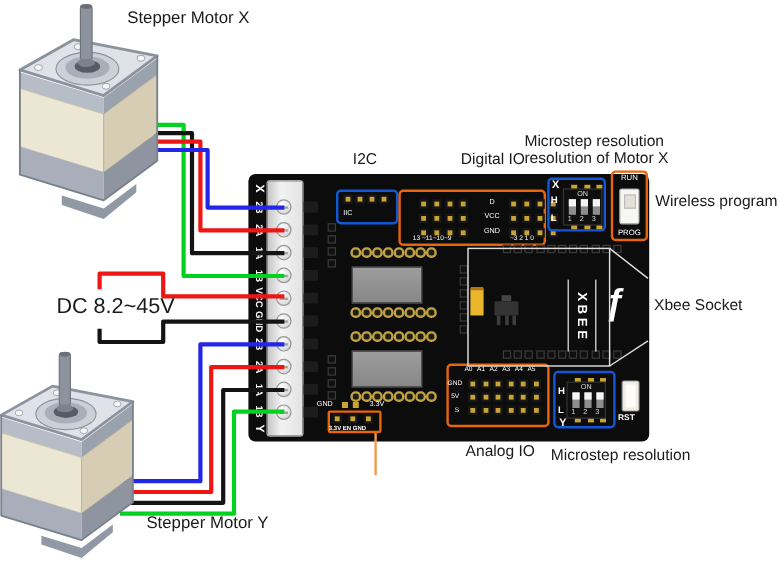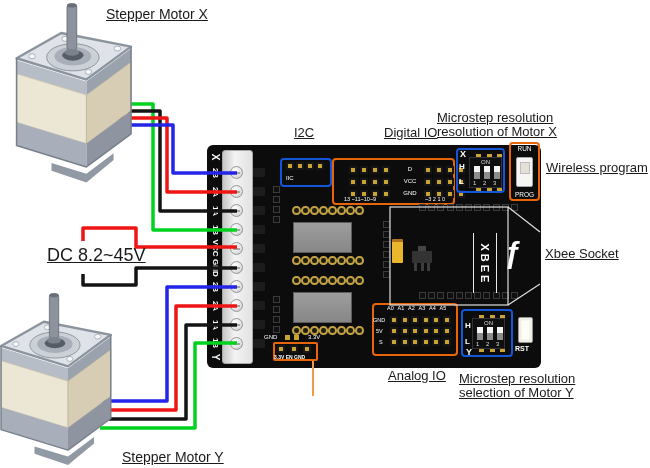--- a/index.html
+++ b/index.html
@@ -1,18 +1,18 @@
 <!DOCTYPE html>
 <html><head>
 <meta charset="utf-8">
 <style>
   html,body{margin:0;padding:0;background:#fff;}
   #canvas{position:relative;width:650px;height:468px;background:#ffffff;overflow:hidden;
           font-family:"Liberation Sans",sans-serif;}
-  .ann{position:absolute;color:#1a1a1a;font-size:13px;line-height:1.08;white-space:nowrap;text-decoration:underline;}
+  .ann{position:absolute;color:#1a1a1a;font-size:13px;line-height:1.08;white-space:nowrap;}
   .ann.big{font-size:14px;}
   .ann.dc{font-size:18px;}
   
   .board{position:absolute;left:207px;top:145px;width:334px;height:223px;background:#0c0c0c;border-radius:6px;z-index:1;}
   .termblock{position:absolute;left:15px;top:5px;width:31px;height:214px;border-radius:3px;box-sizing:border-box;
              background:linear-gradient(90deg,#c6c6c6,#f3f3f3 40%,#e2e2e2);border:1px solid #a8a8a8;}
   .screwcol{position:absolute;left:23px;top:21px;display:flex;flex-direction:column;gap:6px;}
   .screw{width:13px;height:13px;border-radius:50%;box-sizing:border-box;border:1px solid #979797;position:relative;
          background:radial-gradient(circle at 35% 30%,#ffffff,#e2e2e2 60%,#bdbdbd);}
   .screw::after{content:"";position:absolute;left:2px;top:5px;width:7px;height:1.5px;background:#a5a5a5;}
@@ -397,30 +397,29 @@
     <path d="M100,410 L176,410 L176,306 L237,306" fill="none" stroke-width="3.5" stroke-linejoin="round" style="stroke: rgb(238, 21, 21);"></path>
     <path d="M100,419 L186,419 L186,325 L237,325" fill="none" stroke-width="3.5" stroke-linejoin="round" style="stroke: rgb(20, 20, 20);"></path>
     <path d="M100,428 L195,428 L195,343 L237,343" fill="none" stroke-width="3.5" stroke-linejoin="round" style="stroke: rgb(0, 210, 31);"></path>
 
     <use href="#motor" transform="translate(3,2) scale(0.97)"></use>
     <use href="#motor" transform="translate(-12,292) scale(0.93)"></use>
   </svg>
 
   <div class="ann big lbl" style="left:106px;top:7px">Stepper Motor X</div>
   <div class="ann dc lbl" style="left:47px;top:246px">DC 8.2~45V</div>
-  <div class="ann big lbl" style="left:122px;top:450px">Stepper Motor Y</div>
+  <div class="ann big lbl" style="left:122px;top:428px">Stepper Motor Y</div>
 
   <div class="ann lbl" style="left:294px;top:126px">I2C</div>
   <div class="ann lbl" style="left:384px;top:126px">Digital IO</div>
   <div class="ann lbl" style="left:437px;top:111px">
     <div>Microstep resolution</div>
     <div>resolution of Motor X</div>
   </div>
   <div class="ann lbl" style="left:546px;top:161px">
     <div>Wireless program</div>
   </div>
   <div class="ann lbl" style="left:545px;top:247px">Xbee Socket</div>
   <div class="ann lbl" style="left:388px;top:369px">Analog IO</div>
   <div class="ann lbl" style="left:459px;top:372px">
     <div>Microstep resolution</div>
-    <div>selection of Motor Y</div>
   </div>
 </div>
 
 </body></html>

